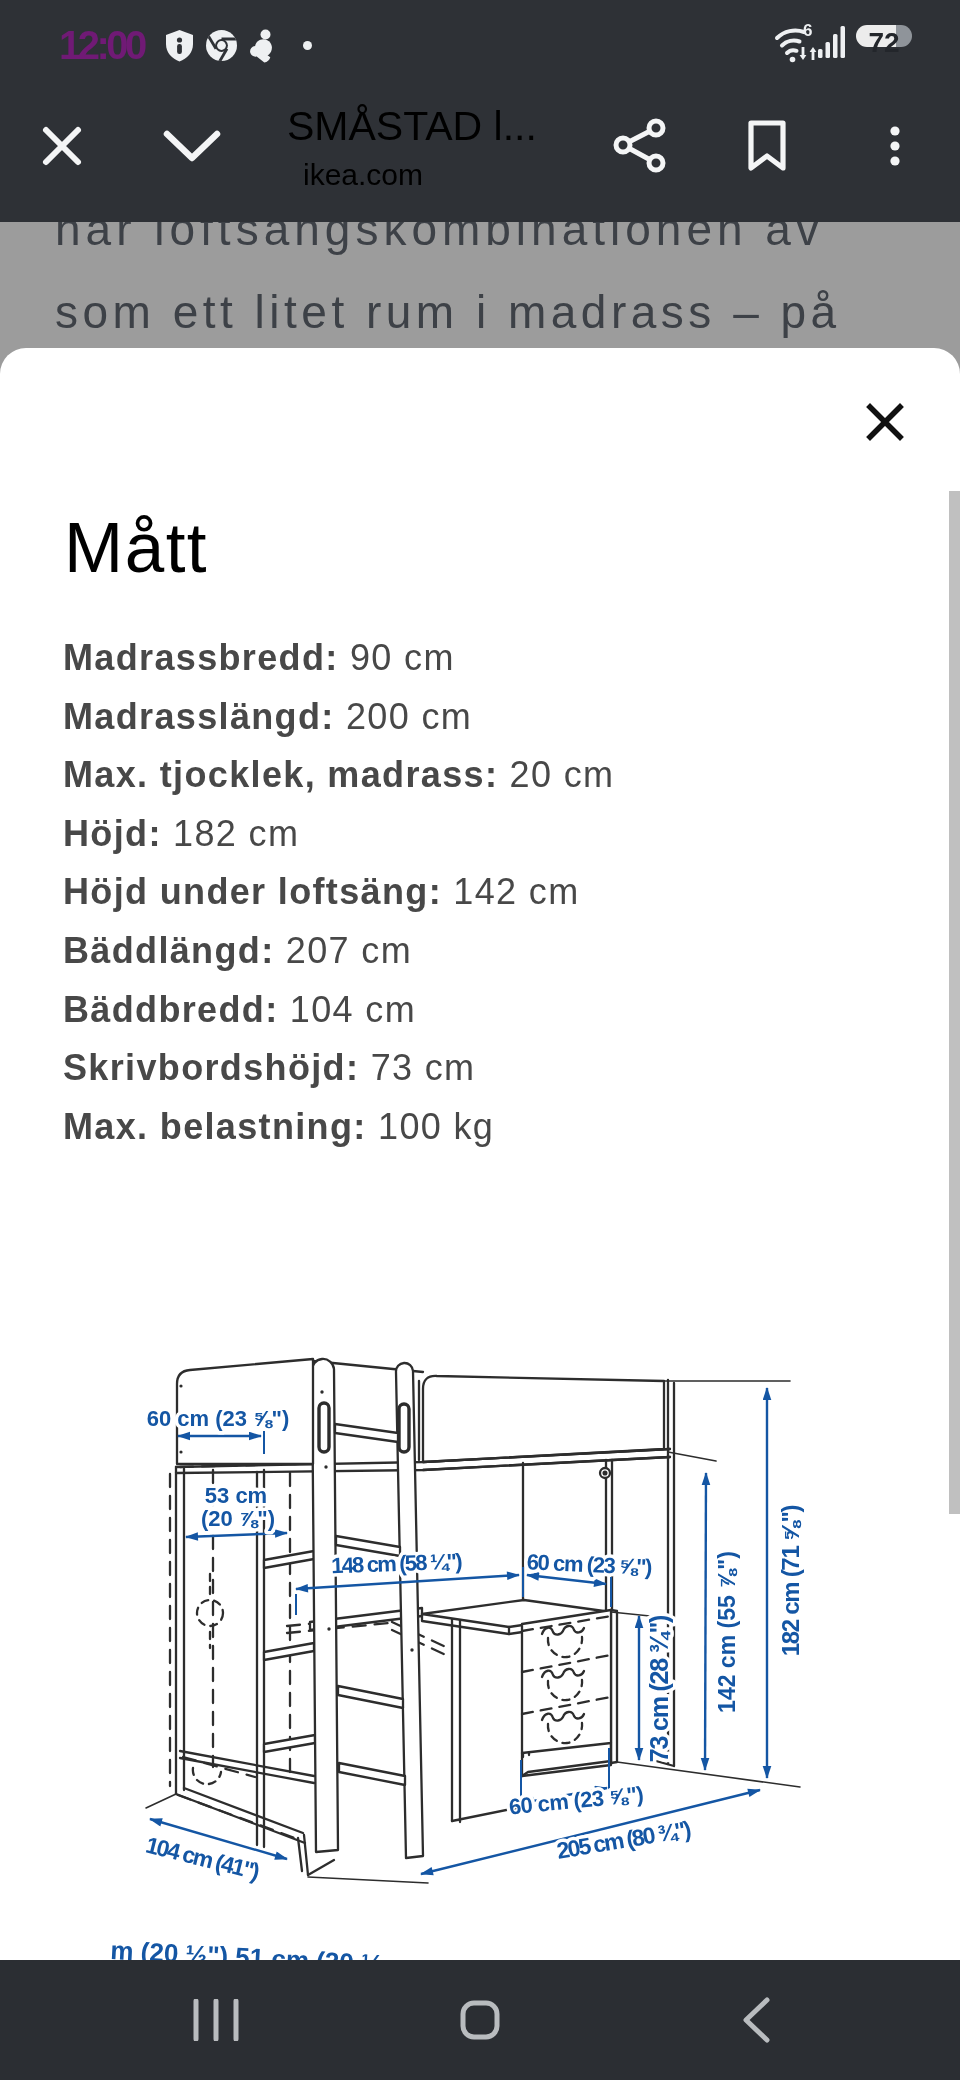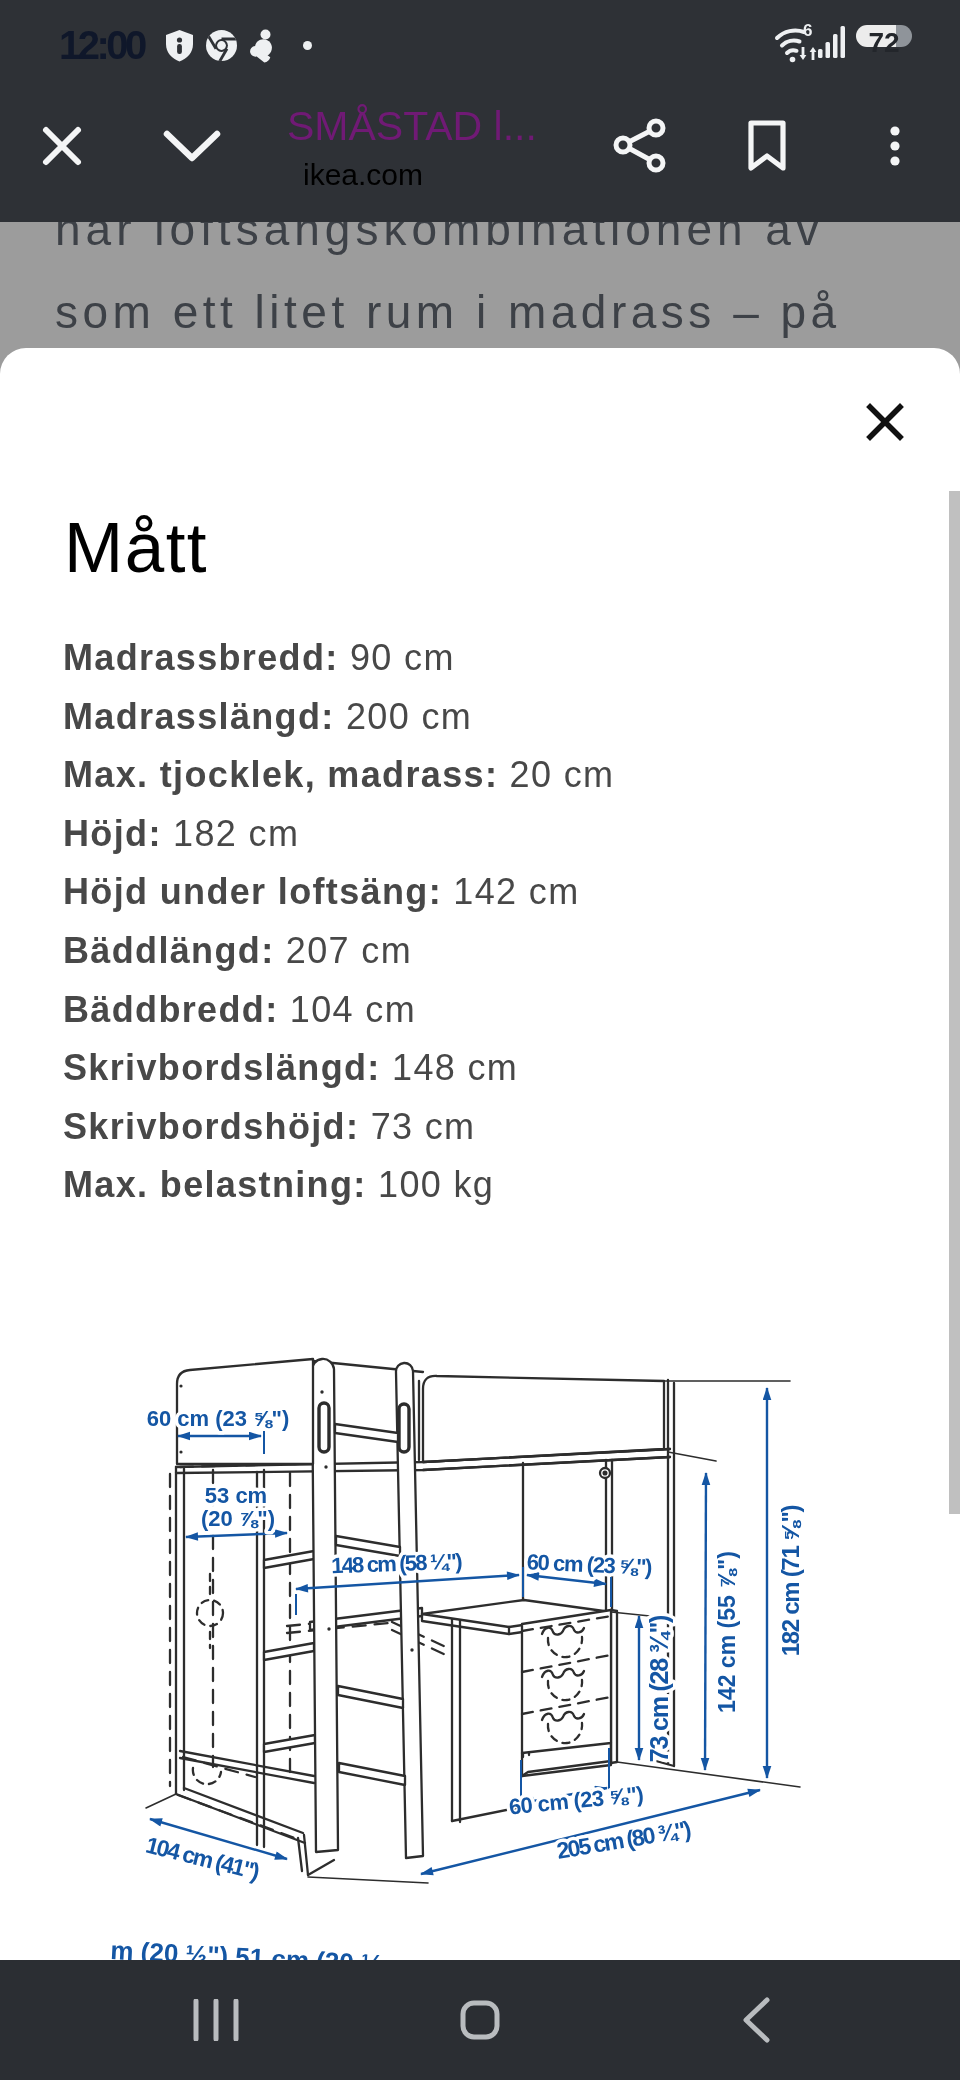--- a/index.html
+++ b/index.html
@@ -25,21 +25,20 @@
 <div class="abs" style="left:64px;top:507px;color:#000000;font-size:71px;font-weight:normal;letter-spacing:1.5px;">Mått</div>
 
 <div class="abs" style="left:63px;top:629px;color:#484848;font-size:36px;letter-spacing:1.35px;line-height:58.6px;white-space:nowrap;">
   <div><b>Madrassbredd:</b> 90 cm</div>
   <div><b>Madrasslängd:</b> 200 cm</div>
   <div><b>Max. tjocklek, madrass:</b> 20 cm</div>
   <div><b>Höjd:</b> 182 cm</div>
   <div><b>Höjd under loftsäng:</b> 142 cm</div>
   <div><b>Bäddlängd:</b> 207 cm</div>
   <div><b>Bäddbredd:</b> 104 cm</div>
-  <div><b>Skrivbordslängd:</b> 148 cm</div>
   <div><b>Skrivbordshöjd:</b> 73 cm</div>
   <div><b>Max. belastning:</b> 100 kg</div>
 </div>
 
 <svg class="abs" style="left:0;top:1300px;" width="960" height="660" viewBox="0 1300 960 660">
   <defs>
     <marker id="ah" markerWidth="15" markerHeight="11" refX="12.5" refY="4.5" orient="auto-start-reverse" markerUnits="userSpaceOnUse">
       <path d="M13.5,4.5 L0.5,0.2 L0.5,8.8 Z" fill="#1456a4"></path>
     </marker>
   </defs>
@@ -228,21 +227,21 @@
     <text x="202" y="1866" font-size="23" letter-spacing="-1.8" transform="rotate(14 202 1858)">104 cm (41")</text>
 
     <text x="110" y="1959" font-size="26" text-anchor="start" transform="rotate(3 110 1959)">m (20 ½")  51 cm (20 ½</text>
   </g>
 </svg>
 
 <div class="abs" style="left:949px;top:491px;width:11px;height:1023px;background:#c0c0c0;"></div>
 
 <div class="abs" style="left:0;top:0;width:960px;height:90px;background:#2e3136;"></div>
 
-<div class="abs" style="left:59px;top:23px;color:#0f172a;font-size:40px;font-weight:600;letter-spacing:-3.5px;">12:00</div>
+<div class="abs" style="left:59px;top:23px;color:#701a75;font-size:40px;font-weight:600;letter-spacing:-3.5px;">12:00</div>
 
 <svg class="abs" style="left:164px;top:29px;" width="31" height="34" viewBox="0 0 31 34">
   <path d="M15.5 1 L29 6 v9 c0 9 -6 14.5 -13.5 17.5 C8 29.5 2 24 2 15 v-9 Z" fill="#eef0f2"></path>
   <circle cx="15.5" cy="11" r="2.6" fill="#2e3136"></circle>
   <rect x="13.1" y="15" width="4.8" height="10" rx="2.2" fill="#2e3136"></rect>
 </svg>
 
 <svg class="abs" style="left:205px;top:29px;" width="33" height="33" viewBox="0 0 33 33">
   <defs>
       <clipPath id="chromeclip">
@@ -299,21 +298,21 @@
 <div class="abs" style="left:0;top:90px;width:960px;height:132px;background:#2e3136;"></div>
 
 <svg class="abs" style="left:40px;top:124px;" width="44" height="44" viewBox="0 0 44 44">
   <path d="M6 6 L38 38 M38 6 L6 38" stroke="#f4f5f6" stroke-width="6" stroke-linecap="round"></path>
 </svg>
 
 <svg class="abs" style="left:161px;top:126px;" width="62" height="40" viewBox="0 0 62 40">
   <path d="M6 8 L31 32 L56 8" stroke="#f4f5f6" stroke-width="6.5" fill="none" stroke-linecap="round" stroke-linejoin="round"></path>
 </svg>
 
-<div class="abs" style="left:287px;top:103px;color:#701a75;font-size:41px;">SMÅSTAD l...</div>
+<div class="abs" style="left:287px;top:103px;color:#000000;font-size:41px;">SMÅSTAD l...</div>
 
 <div class="abs" style="left:287px;top:158px;color:#000000;font-size:30px;margin-left:16px;">ikea.com</div>
 
 <svg class="abs" style="left:608px;top:115px;" width="62" height="62" viewBox="0 0 62 62">
   <g stroke="#f4f5f6" stroke-width="5">
     <path d="M15 30 L48 13 M15 30 L48 48" fill="none"></path>
     <circle cx="15" cy="30" r="7" fill="#2e3136"></circle>
     <circle cx="48" cy="13" r="7" fill="#2e3136"></circle>
     <circle cx="48" cy="48" r="7" fill="#2e3136"></circle>
   </g>

